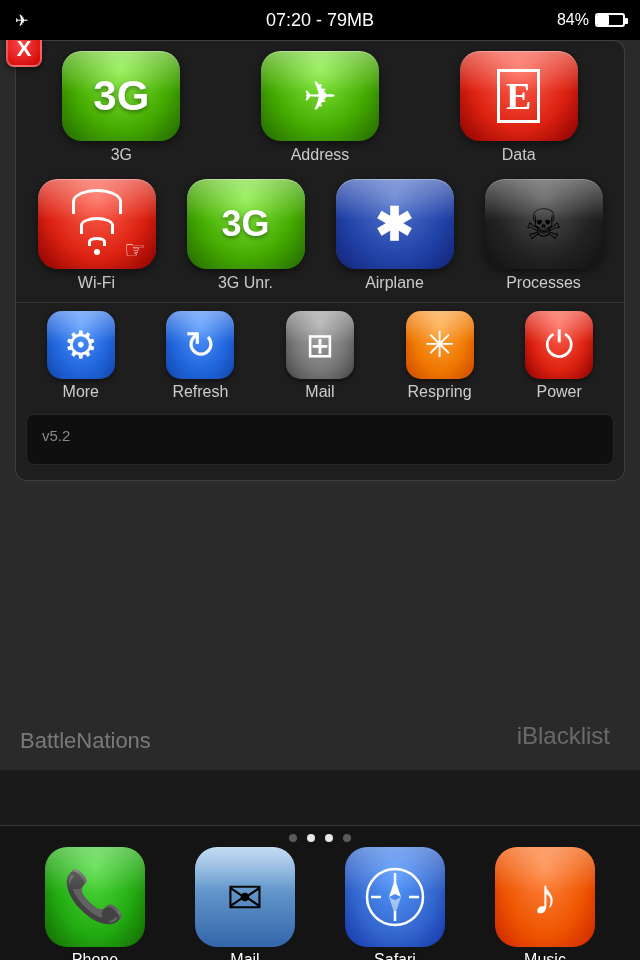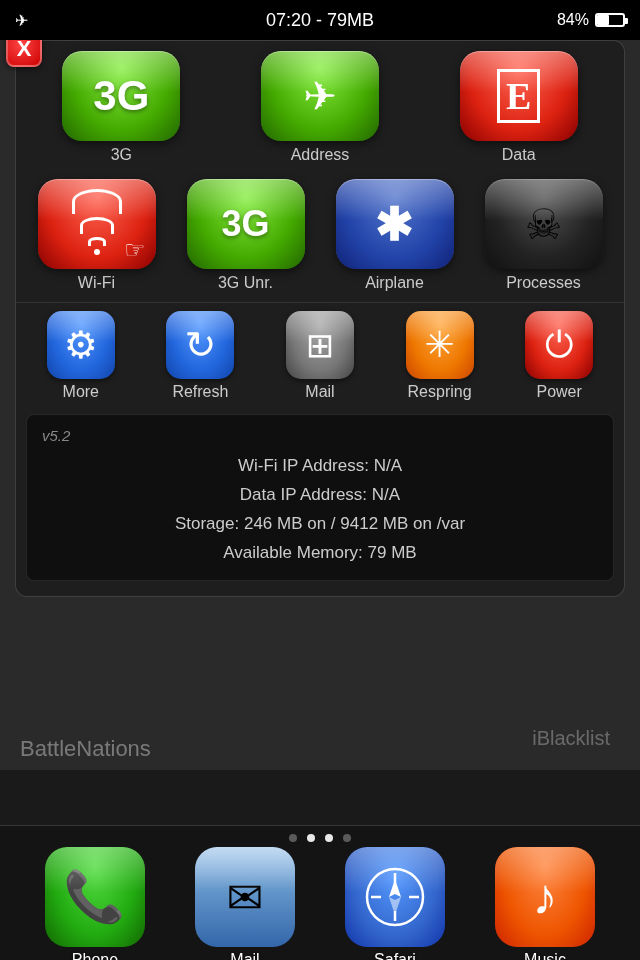--- a/index.html
+++ b/index.html
@@ -194,21 +194,20 @@
       border-radius: 8px;
       padding: 12px 15px;
       border: 1px solid rgba(255,255,255,0.1);
       position: relative;
     }
 
     .info-version {
       color: #888;
       font-size: 15px;
       margin-bottom: 8px;
-      font-style: italic;
     }
 
     .info-text {
       color: #ccc;
       font-size: 17px;
       line-height: 1.7;
       text-align: center;
     }
 
     
@@ -371,31 +370,31 @@
       right: 10px;
       font-size: 24px;
       pointer-events: none;
       z-index: 5;
       filter: invert(1);
     }
 
     
     .bg-hint-1 {
       position: absolute;
-      bottom: 8px;
+      bottom: 16px;
       left: 20px;
       color: rgba(200,200,200,0.5);
       font-size: 22px;
     }
     .bg-hint-2 {
       position: absolute;
       bottom: 20px;
       right: 30px;
       color: rgba(200,200,200,0.4);
-      font-size: 20px;
+      font-size: 24px;
     }
 
     .dock-icon-wrap::after {
       content: '';
       position: absolute;
       top: 0; left: 0; right: 0;
       height: 45%;
       background: linear-gradient(180deg, rgba(255,255,255,0.3) 0%, rgba(255,255,255,0.0) 100%);
       border-radius: 22px 22px 0 0;
       pointer-events: none;
@@ -556,26 +555,20 @@
       <div class="toolbar-icon red-grad">
         <span style="font-size:36px;color:white;">⏻</span>
       </div>
       <span class="toolbar-label">Power</span>
     </div>
 
   </div>
 
   <div class="info-panel">
     <div class="info-version">v5.2</div>
-    <div class="info-text">
-      <div>Wi-Fi IP Address: N/A</div>
-      <div>Data IP Address: N/A</div>
-      <div>Storage: 246 MB on / 9412 MB on /var</div>
-      <div>Available Memory: 79 MB</div>
-    </div>
   </div>
 
 </div>
 
 <div class="dock-area">
   <div class="dock-dots">
     <div class="dock-dot"></div>
     <div class="dock-dot active"></div>
     <div class="dock-dot active"></div>
     <div class="dock-dot"></div>

